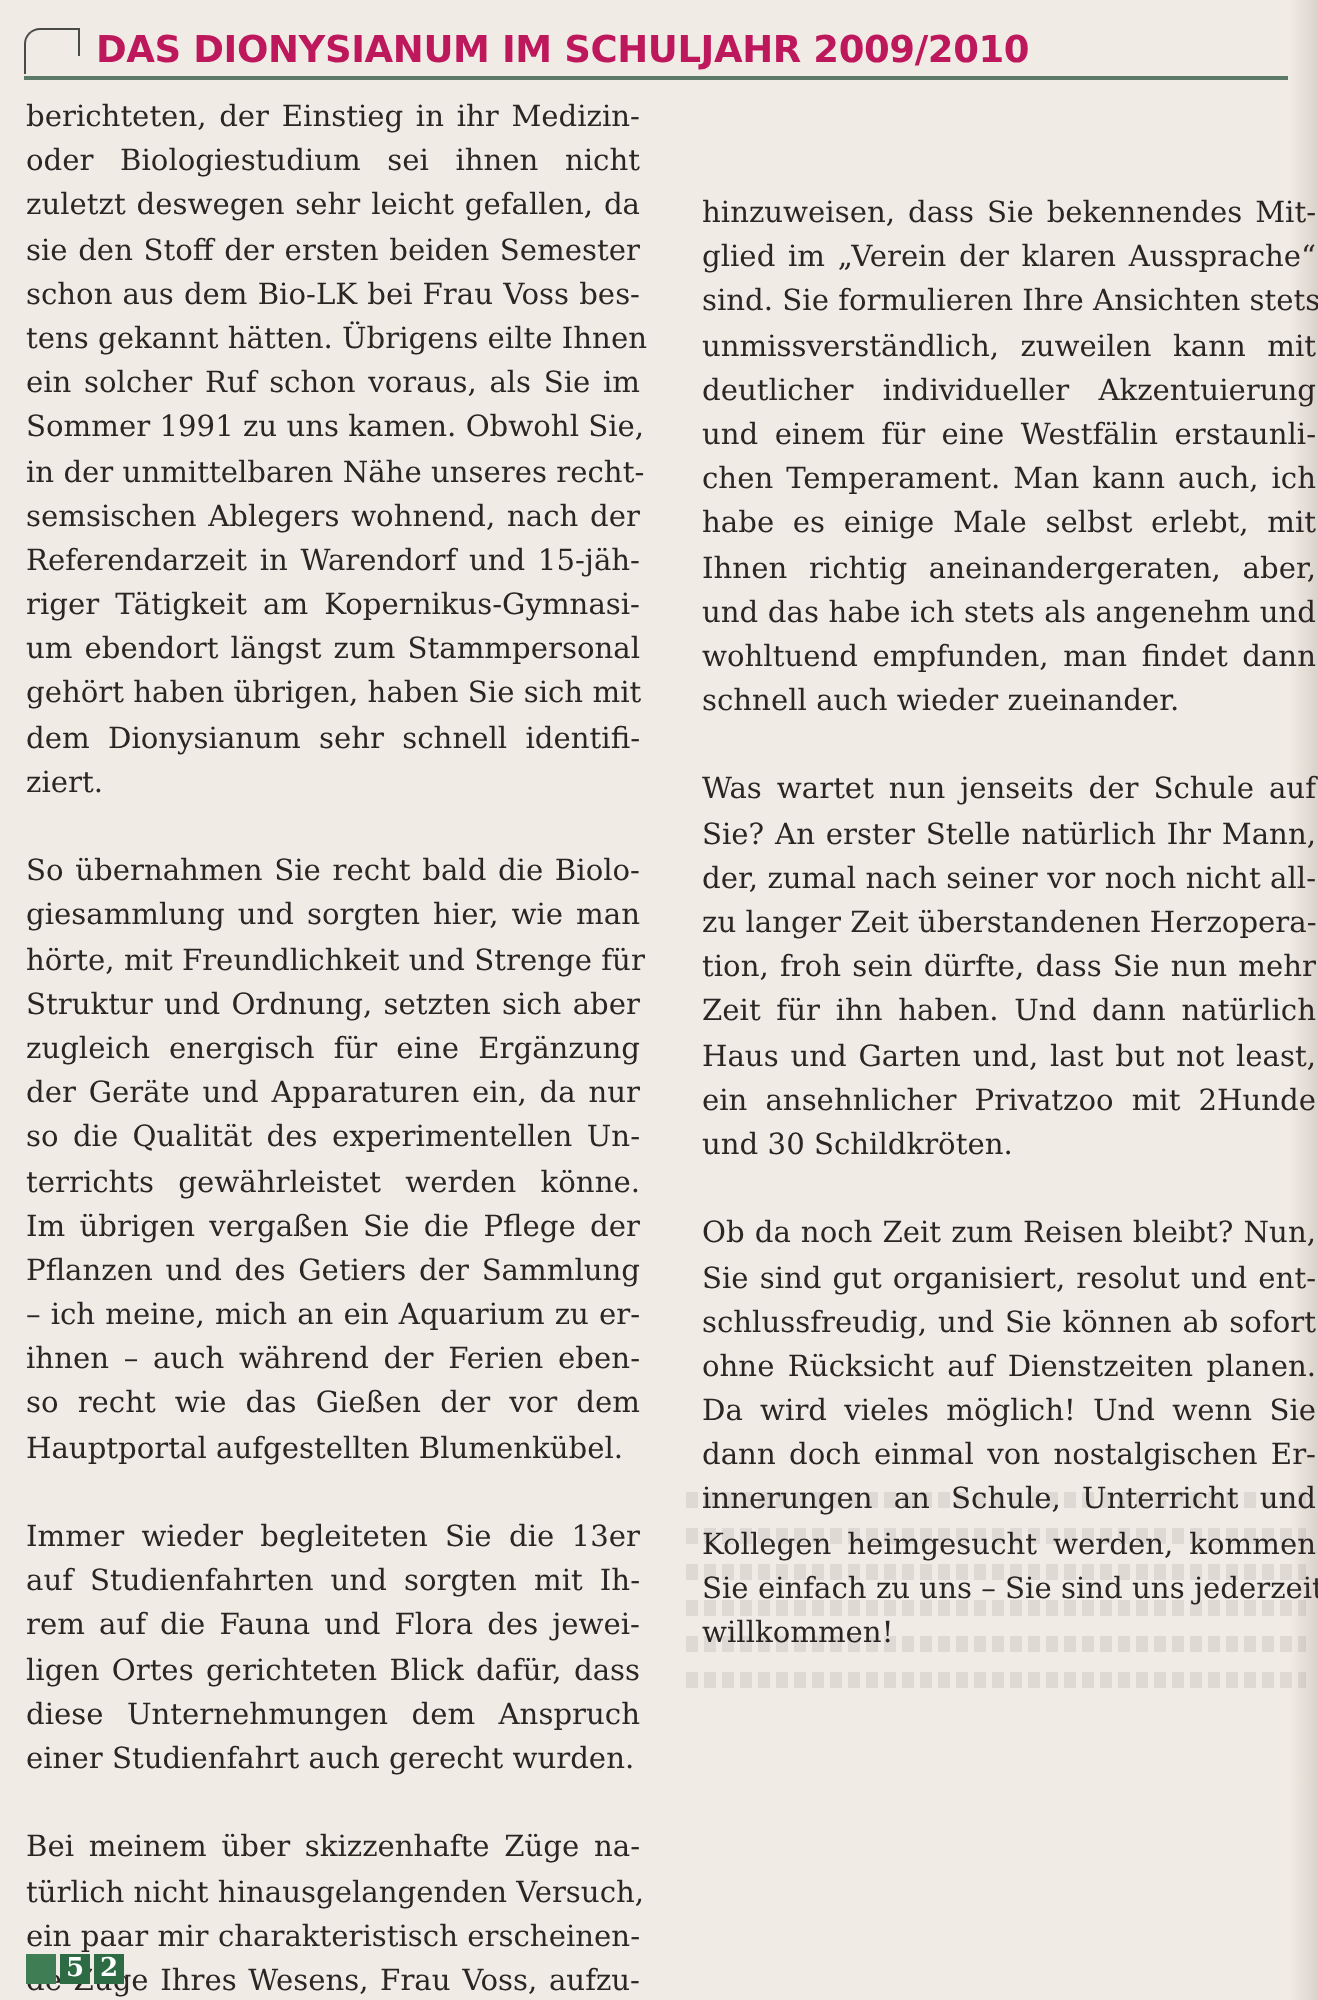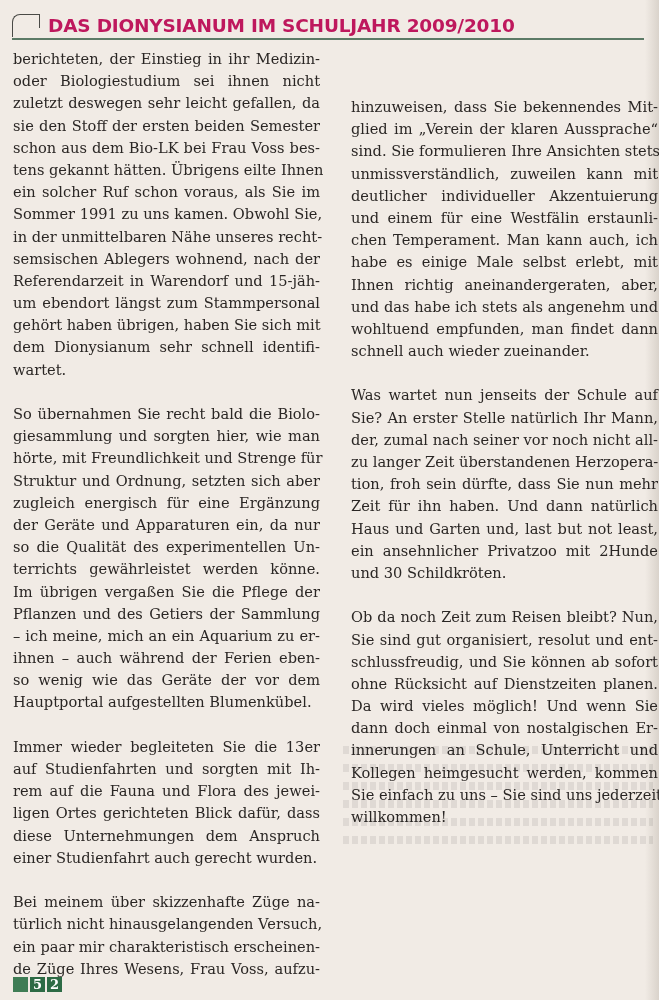--- a/index.html
+++ b/index.html
@@ -81,39 +81,40 @@
       <span class="line">oder Biologiestudium sei ihnen nicht</span>
       <span class="line">zuletzt deswegen sehr leicht gefallen, da</span>
       <span class="line">sie den Stoff der ersten beiden Semester</span>
       <span class="line">schon aus dem Bio-LK bei Frau Voss bes-</span>
       <span class="line">tens gekannt hätten. Übrigens eilte Ihnen</span>
       <span class="line">ein solcher Ruf schon voraus, als Sie im</span>
       <span class="line">Sommer 1991 zu uns kamen. Obwohl Sie,</span>
       <span class="line">in der unmittelbaren Nähe unseres recht-</span>
       <span class="line">semsischen Ablegers wohnend, nach der</span>
       <span class="line">Referendarzeit in Warendorf und 15-jäh-</span>
+      <span class="line">riger Tätigkeit am Kopernikus-Gymnasi-</span>
       <span class="line">um ebendort längst zum Stammpersonal</span>
       <span class="line">gehört haben übrigen, haben Sie sich mit</span>
       <span class="line">dem Dionysianum sehr schnell identifi-</span>
-      <span class="line last">wartet.</span>
+      <span class="line last">ziert.</span>
     </div>
     <div class="para">
       <span class="line">So übernahmen Sie recht bald die Biolo-</span>
       <span class="line">giesammlung und sorgten hier, wie man</span>
       <span class="line">hörte, mit Freundlichkeit und Strenge für</span>
       <span class="line">Struktur und Ordnung, setzten sich aber</span>
       <span class="line">zugleich energisch für eine Ergänzung</span>
       <span class="line">der Geräte und Apparaturen ein, da nur</span>
       <span class="line">so die Qualität des experimentellen Un-</span>
       <span class="line">terrichts gewährleistet werden könne.</span>
       <span class="line">Im übrigen vergaßen Sie die Pflege der</span>
       <span class="line">Pflanzen und des Getiers der Sammlung</span>
       <span class="line">– ich meine, mich an ein Aquarium zu er-</span>
       <span class="line">ihnen – auch während der Ferien eben-</span>
-      <span class="line">so wenig wie das Geräte der vor dem</span>
+      <span class="line">so recht wie das Gießen der vor dem</span>
       <span class="line last">Hauptportal aufgestellten Blumenkübel.</span>
     </div>
     <div class="para">
       <span class="line">Immer wieder begleiteten Sie die 13er</span>
       <span class="line">auf Studienfahrten und sorgten mit Ih-</span>
       <span class="line">rem auf die Fauna und Flora des jewei-</span>
       <span class="line">ligen Ortes gerichteten Blick dafür, dass</span>
       <span class="line">diese Unternehmungen dem Anspruch</span>
       <span class="line last">einer Studienfahrt auch gerecht wurden.</span>
     </div>

